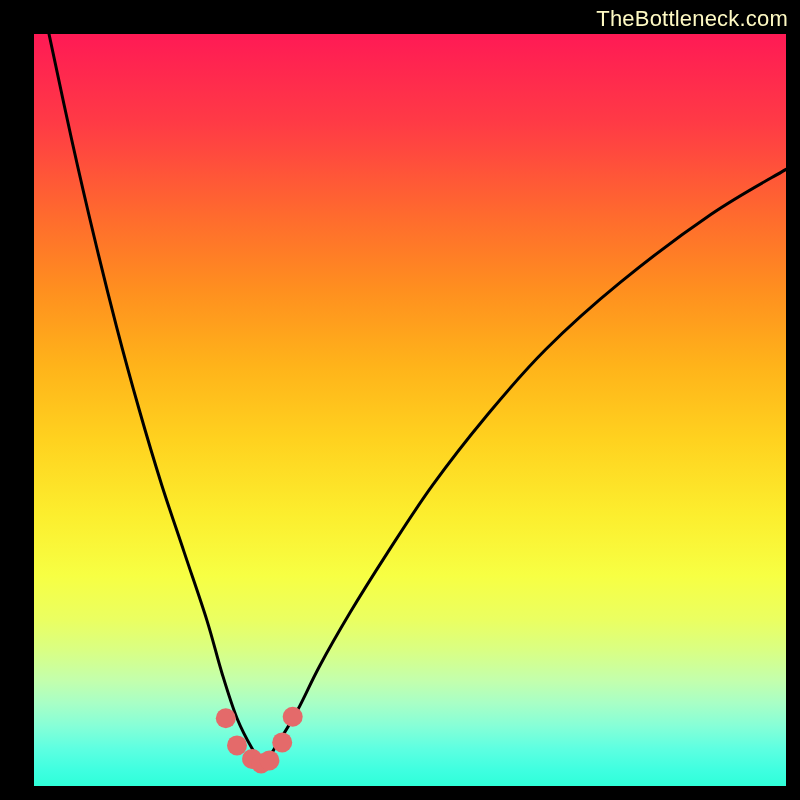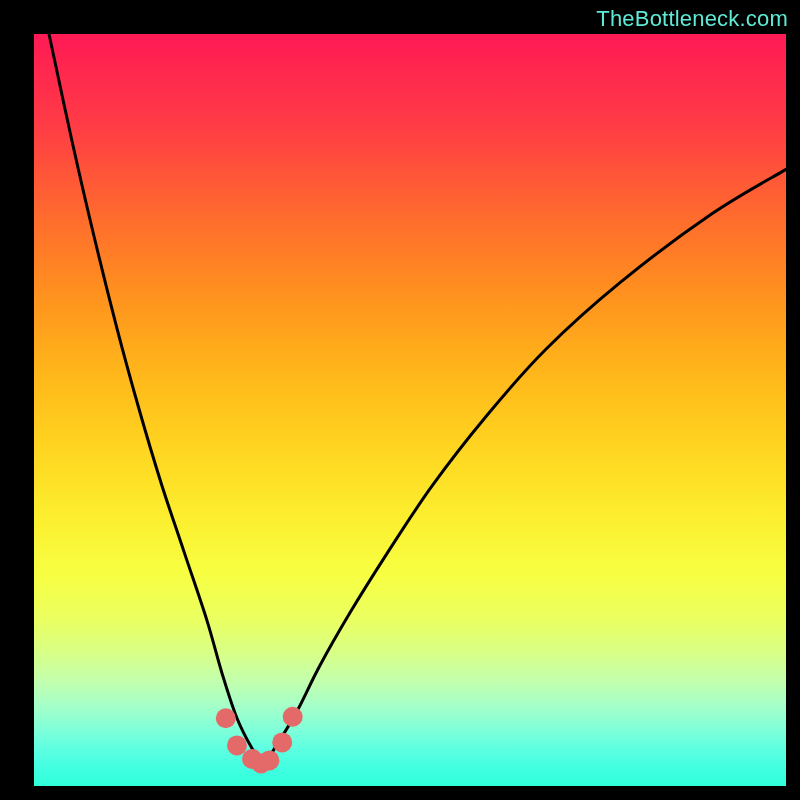--- a/index.html
+++ b/index.html
@@ -42,21 +42,21 @@
       #86ffd7 92%,
       #5effe1 95%,
       #3effe0 98%,
       #2fffd9 100%
     );
   }
   .watermark {
     position: absolute;
     top: 6px;
     right: 12px;
-    color: #5eead4;
+    color: #fef9c3;
     font-size: 22px;
     font-weight: 500;
     letter-spacing: 0.2px;
     user-select: none;
   }
   svg.curve {
     position: absolute;
     left: 0;
     top: 0;
     width: 752px;

